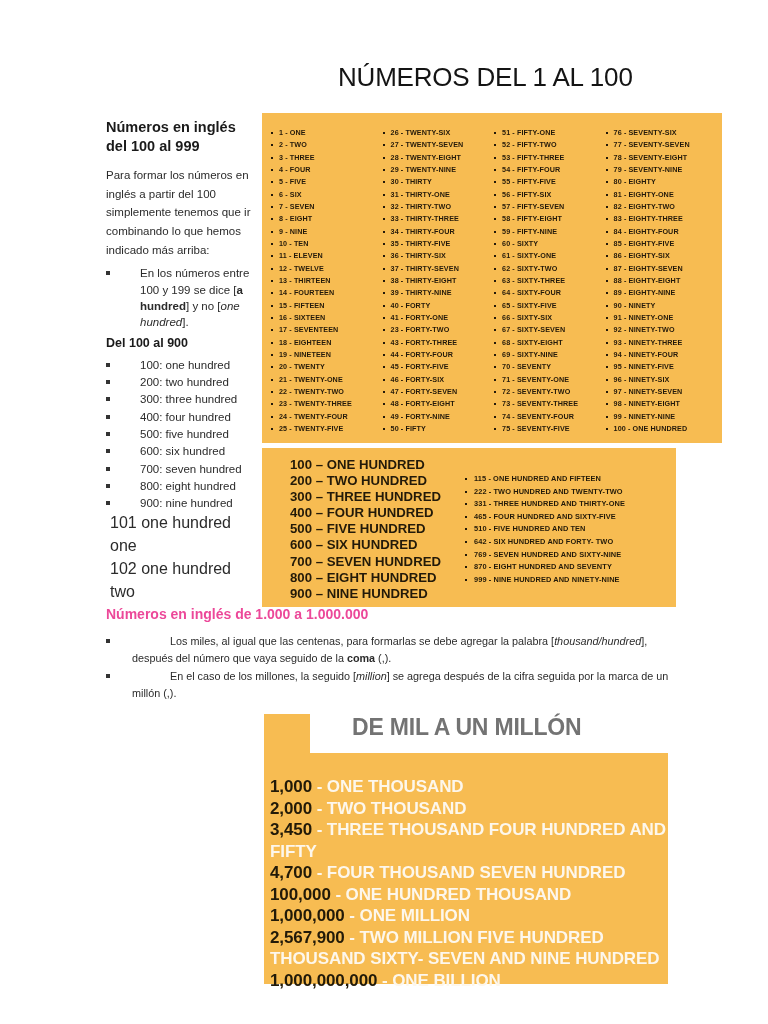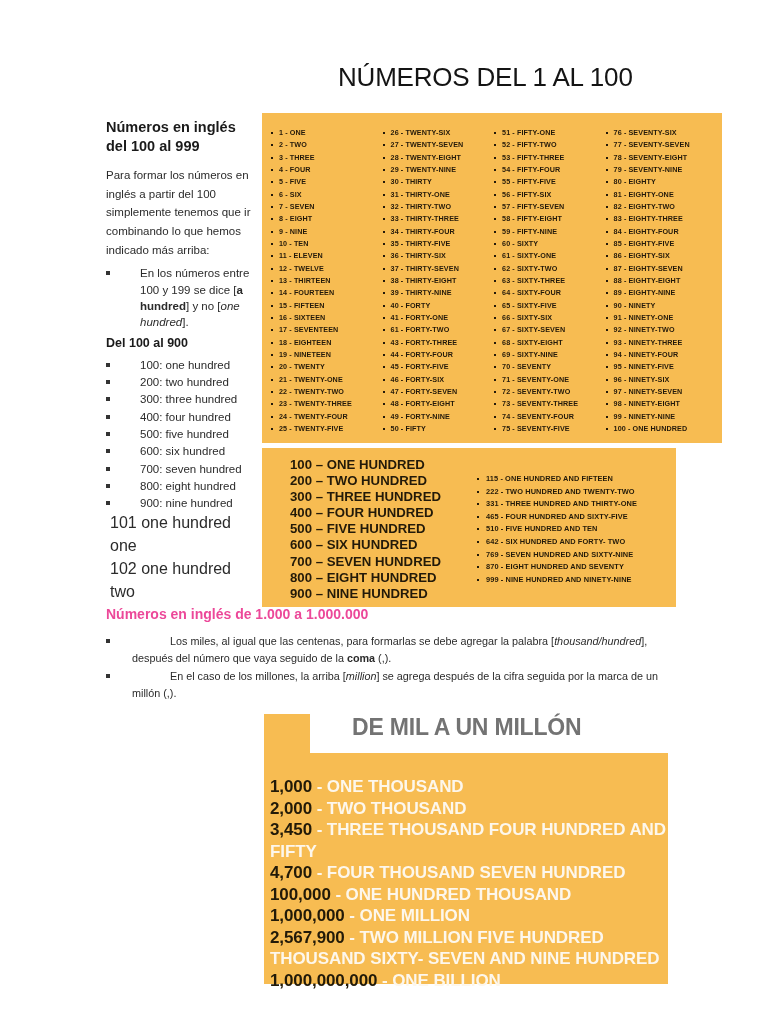--- a/index.html
+++ b/index.html
@@ -144,21 +144,21 @@
   }
   .b2-left .row {
     font-size: 13.2px;
     font-weight: bold;
     line-height: 16.1px;
     color: #231a09;
     white-space: nowrap;
   }
   .b2-right {
     position: absolute;
-    left: 214px;
+    left: 202px;
     top: 25px;
   }
   .b2-right ul {
     list-style: none;
     margin: 0;
     padding: 0;
   }
   .b2-right li {
     position: relative;
     font-size: 7.4px;
@@ -343,21 +343,21 @@
           <li>32 - THIRTY-TWO</li>
           <li>33 - THIRTY-THREE</li>
           <li>34 - THIRTY-FOUR</li>
           <li>35 - THIRTY-FIVE</li>
           <li>36 - THIRTY-SIX</li>
           <li>37 - THIRTY-SEVEN</li>
           <li>38 - THIRTY-EIGHT</li>
           <li>39 - THIRTY-NINE</li>
           <li>40 - FORTY</li>
           <li>41 - FORTY-ONE</li>
-          <li>61 - FORTY-TWO</li>
+          <li>23 - FORTY-TWO</li>
           <li>43 - FORTY-THREE</li>
           <li>44 - FORTY-FOUR</li>
           <li>45 - FORTY-FIVE</li>
           <li>46 - FORTY-SIX</li>
           <li>47 - FORTY-SEVEN</li>
           <li>48 - FORTY-EIGHT</li>
           <li>49 - FORTY-NINE</li>
           <li>50 - FIFTY</li>
         </ul>
       </div>
@@ -451,21 +451,21 @@
 
 <div class="mid-sec">
   <div class="mid-h">Números en inglés de 1.000 a 1.000.000</div>
   <ul class="bl2">
     <li>
       <span class="bullet"></span>
       <span class="txt"><span>Los miles, al igual que las centenas, para formarlas se debe agregar la palabra [</span><em>thousand/hundred</em><span>], después del número que vaya seguido de la </span><strong>coma</strong><span> (,).</span></span>
     </li>
     <li>
       <span class="bullet"></span>
-      <span class="txt"><span>En el caso de los millones, la arriba [</span><em>million</em><span>] se agrega después de la cifra seguida por la marca de un millón (,).</span></span>
+      <span class="txt"><span>En el caso de los millones, la seguido [</span><em>million</em><span>] se agrega después de la cifra seguida por la marca de un millón (,).</span></span>
     </li>
   </ul>
 </div>
 
 <div class="tab-notch"></div>
 <div class="bottom-title">DE MIL A UN MILLÓN</div>
 <div class="block3">
   <div class="b3-list" id="b3-list">
       <div class="row"><span class="num">1,000</span><span> - ONE THOUSAND</span></div>
       <div class="row"><span class="num">2,000</span><span> - TWO THOUSAND</span></div>

